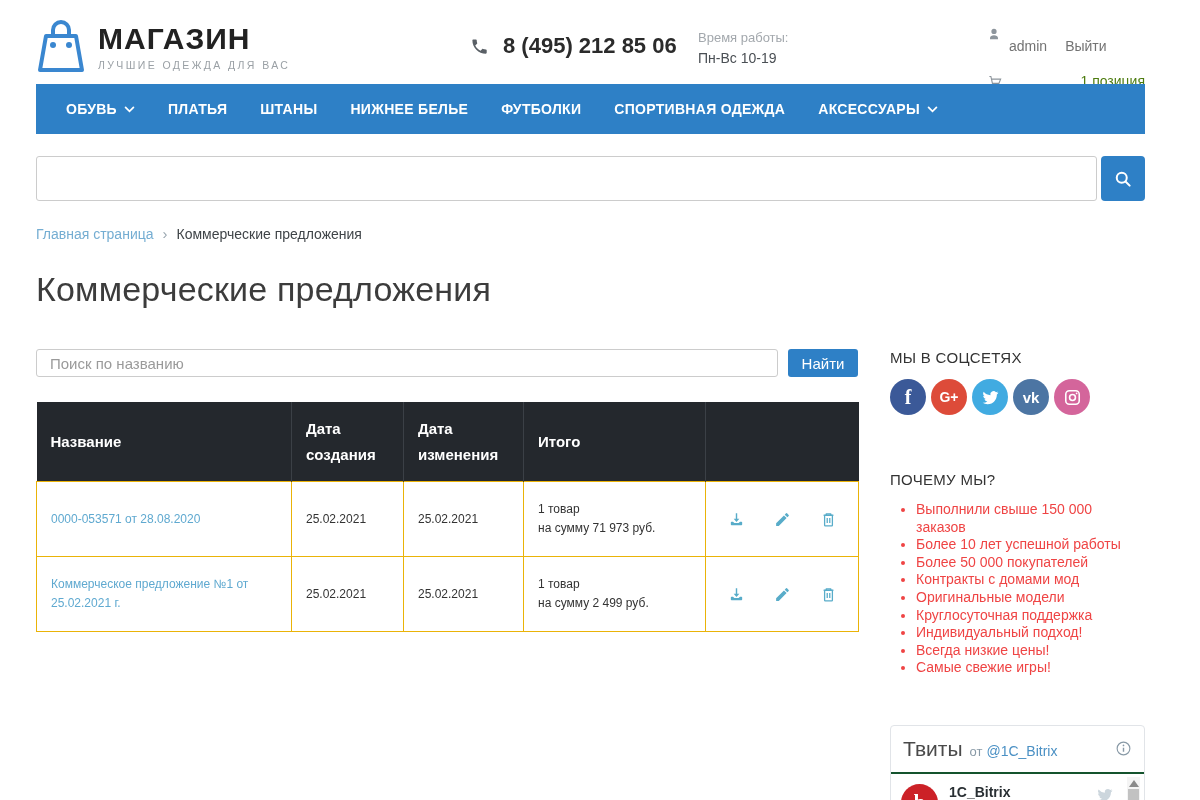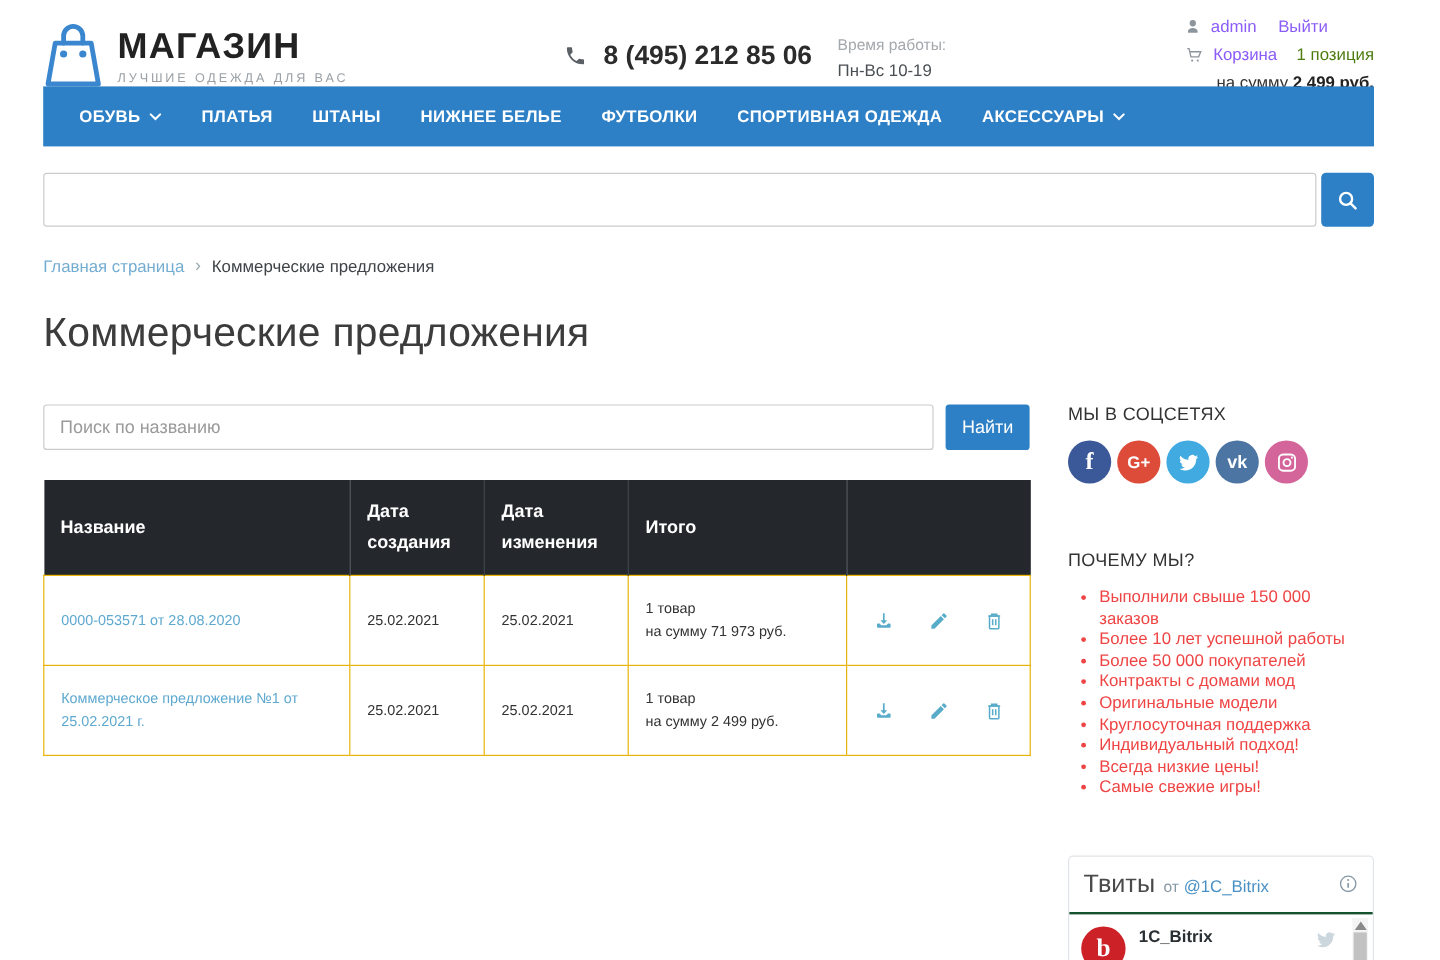--- a/index.html
+++ b/index.html
@@ -1,32 +1,32 @@
 <!DOCTYPE html>
 <html><head>
 <meta charset="utf-8">
 <style>
   html,body{margin:0;padding:0;}
   body{font-family:"Liberation Sans",sans-serif;background:#fff;color:#333;}
   .page{width:1200px;height:800px;overflow:hidden;position:relative;background:#fff;}
   .container{width:1109px;margin-left:36px;position:relative;}
 
   
-  .header-row{height:72px;position:relative;}
+  .header-row{height:84px;position:relative;}
   .logo{position:absolute;left:0;top:18px;display:flex;align-items:center;gap:12px;cursor:pointer;}
   .logo-title{font-size:30px;font-weight:700;color:#222;letter-spacing:1px;line-height:1;}
   .logo-subtitle{font-size:10.5px;color:#9aa0a5;letter-spacing:2.4px;margin-top:5px;}
   .phone-block{position:absolute;left:434px;top:33px;display:flex;align-items:center;gap:14px;}
   .phone-number{font-size:22px;font-weight:700;color:#2b2b2b;}
   .hours-block{position:absolute;left:662px;top:28px;font-size:13px;line-height:1.5;}
   .hours-label{color:#a3a8ad;}
   .hours-value{color:#4a4f54;font-size:14px;}
   .account-block{position:absolute;right:0;top:14px;width:158px;font-size:14px;}
   .acct-line{display:flex;align-items:center;gap:8px;margin-bottom:7px;}
-  .acct-line a{color:#8b5cf6;text-decoration:none;}
+  .acct-line a{color:#737373;text-decoration:none;margin-top:24px;}
   .logout-link{margin-left:10px;}
   .cart-count{margin-left:auto;color:#4d7c0f;}
   .sum-line{text-align:right;color:#333;}
   .sum-line b{color:#222;}
 
   
   .navbar{height:50px;background:#2e80c6;display:flex;align-items:center;gap:33px;padding:0 0 0 30px;box-sizing:border-box;}
   .nav-item{color:#fff;font-size:14px;font-weight:700;letter-spacing:.3px;text-decoration:none;display:flex;align-items:center;gap:7px;cursor:pointer;}
 
   
@@ -40,21 +40,21 @@
   .crumb-sep{color:#9aa7b0;font-size:15px;}
   .crumb-current{color:#3f4448;}
   h1.page-title{margin:28px 0 0 0;font-size:34px;font-weight:400;color:#3c3c3c;letter-spacing:.2px;}
 
   
   .main{display:flex;margin-top:40px;}
   .content{width:822px;}
   .sidebar{width:255px;margin-left:auto;}
 
   
-  .offers-search{display:flex;height:38px;margin-bottom:25px;}
+  .offers-search{display:flex;height:28px;margin-bottom:25px;}
   .offers-search input{flex:1;border:1px solid #ccc;border-radius:3px;font-size:15px;padding:0 13px;color:#333;outline:none;box-sizing:border-box;}
   .offers-search input::placeholder{color:#9a9a9a;}
   .offers-search button{margin-left:10px;width:70px;background:#2e80c6;color:#fff;border:none;border-radius:3px;font-size:15px;cursor:pointer;font-family:"Liberation Sans",sans-serif;}
 
   
   table.offers{border-collapse:collapse;width:822px;table-layout:fixed;}
   table.offers thead th{background:#24282d;color:#fff;font-size:15px;font-weight:700;text-align:left;padding:14px 14px;height:44px;border-right:1px solid #3b4046;vertical-align:middle;line-height:1.7;}
   table.offers thead th:last-child{border-right:none;}
   table.offers tbody td{border:1px solid #eab308;font-size:12px;color:#333;padding:14px 14px;height:46px;vertical-align:middle;background:#fff;line-height:1.55;}
   td.name-cell a{color:#5fa9d0;text-decoration:none;}

